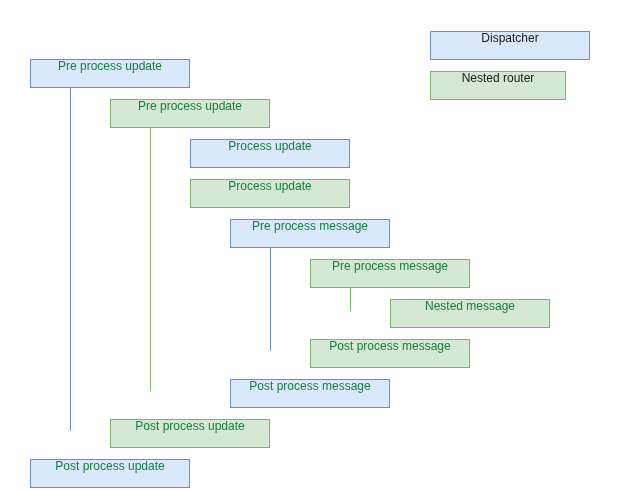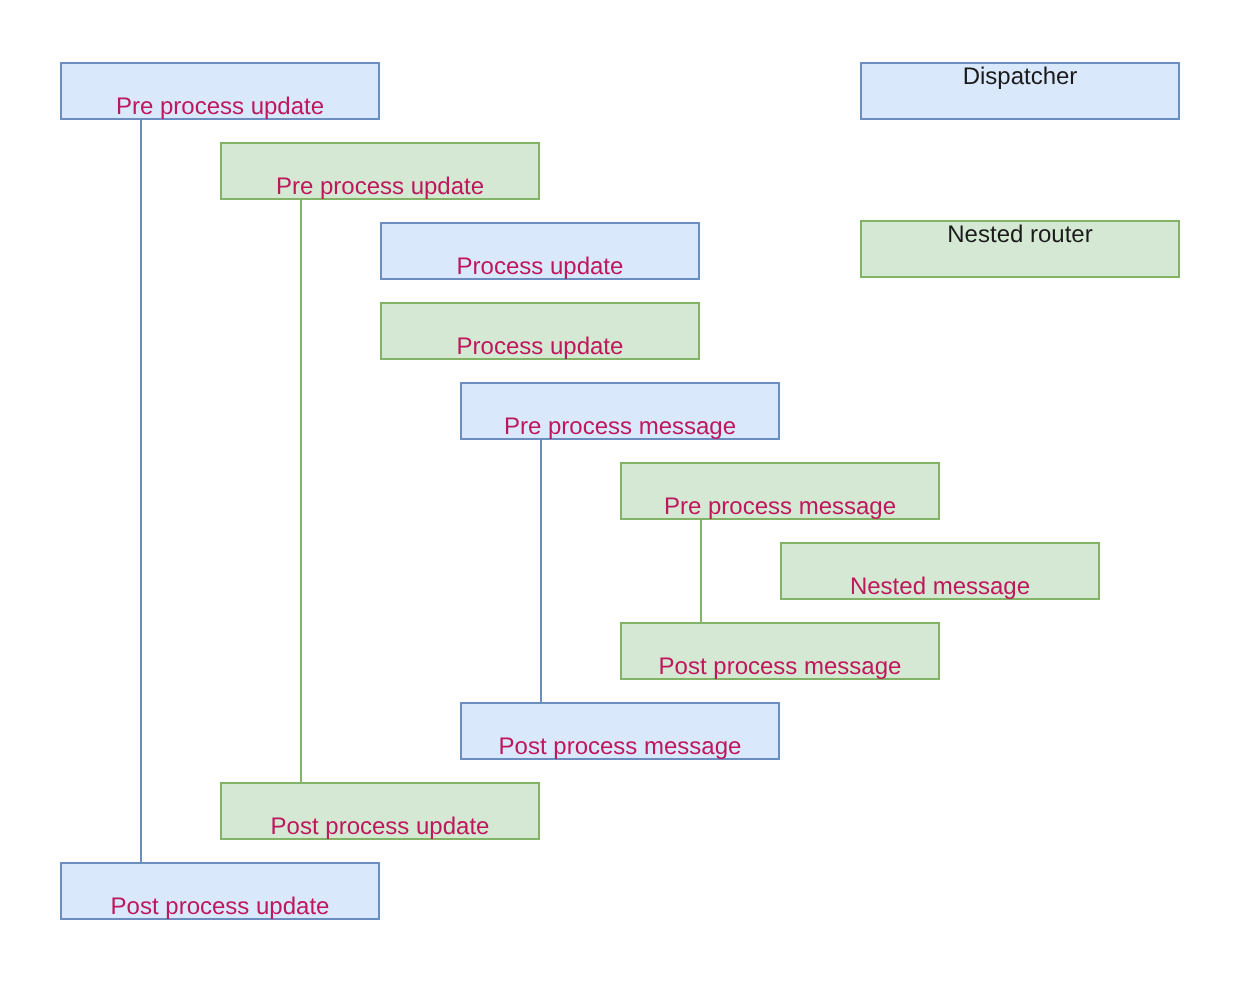--- a/index.html
+++ b/index.html
@@ -15,29 +15,30 @@
   }
   #diagram {
     position: relative;
     width: 621px;
     height: 491px;
   }
   .node {
     position: absolute;
     box-sizing: border-box;
     display: flex;
-    align-items: flex-end;
+    align-items: flex-start;
     justify-content: center;
     font-size: 12px;
     line-height: 1;
-    color: #be185d;
+    color: #15803d;
     border-width: 1px;
     border-style: solid;
     z-index: 2;
     white-space: nowrap;
+    margin-top: 28px;
   }
   .node.dispatcher {
     background: #dae8fc;
     border-color: #6c8ebf;
   }
   .node.router {
     background: #d5e8d4;
     border-color: #82b366;
   }
   .edge {
@@ -115,17 +116,17 @@
   <div class="node router" style="left:110px; top:391px; width:160px; height:29px;">
       <span>Post process update</span>
     </div>
   <div class="node dispatcher" style="left:30px;  top:431px; width:160px; height:29px;">
       <span>Post process update</span>
     </div>
 
   <div class="legend-node dispatcher" style="left:430px; top:31px; width:160px; height:29px;">
       <span>Dispatcher</span>
     </div>
-  <div class="legend-node router" style="left:430px; top:71px; width:160px; height:29px;margin-top:39px;">
+  <div class="legend-node router" style="left:430px; top:71px; width:136px; height:29px;">
       <span>Nested router</span>
     </div>
 
 </div>
 
 </body></html>

